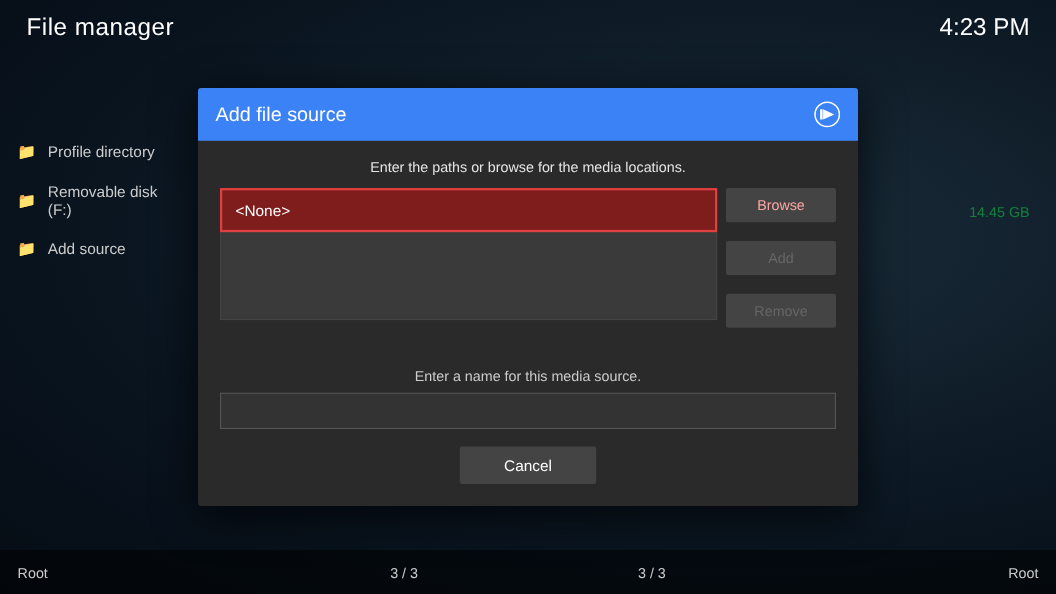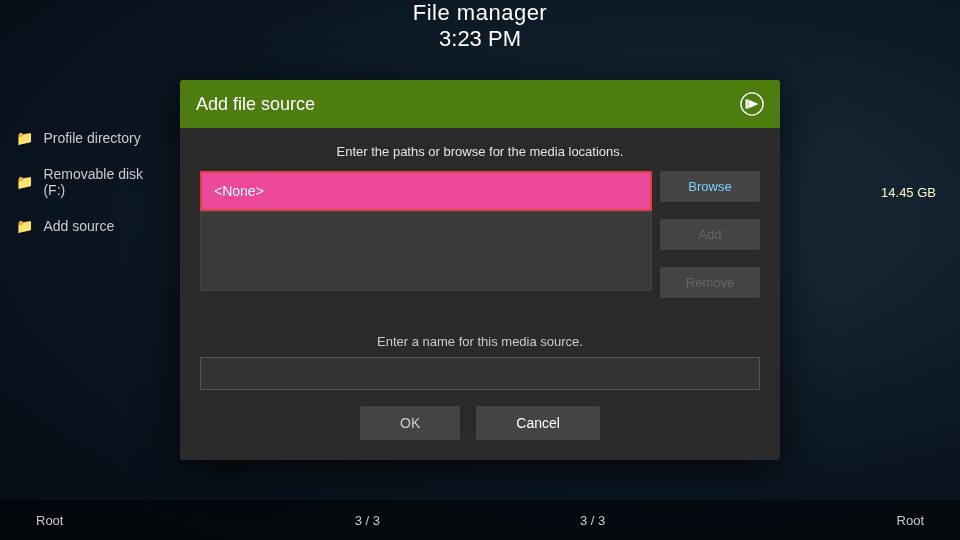--- a/index.html
+++ b/index.html
@@ -26,21 +26,20 @@
     
     .top-bar {
       position: absolute;
       top: 0; left: 0; right: 0;
       height: 50px;
       display: flex;
       align-items: center;
       justify-content: space-between;
       padding: 0 24px;
       z-index: 10;
-      flex-direction: column;
     }
 
     .top-bar-title {
       font-size: 22px;
       font-weight: 300;
       color: #fff;
       letter-spacing: 0.5px;
     }
 
     .top-bar-time {
@@ -77,38 +76,38 @@
 
     
     .status-bar {
       position: absolute;
       bottom: 0; left: 0; right: 0;
       height: 40px;
       background: rgba(0,0,0,0.5);
       display: flex;
       align-items: center;
       justify-content: space-between;
-      padding: 0 36px;
+      padding: 0 16px;
       z-index: 10;
       font-size: 13px;
       color: #ccc;
       gap: 22px;
     }
 
     .status-bar-center {
       display: flex;
       gap: 200px;
     }
 
     
     .disk-info {
       position: absolute;
       right: 24px;
       top: 185px;
-      color: #fef9c3;
+      color: #15803d;
       font-size: 13px;
       z-index: 10;
     }
 
     
     .dialog-overlay {
       position: absolute;
       inset: 0;
       z-index: 20;
       display: flex;
@@ -118,21 +117,21 @@
 
     .dialog {
       background: #2a2a2a;
       border-radius: 3px;
       width: 600px;
       overflow: hidden;
       box-shadow: 0 8px 40px rgba(0,0,0,0.8);
     }
 
     .dialog-header {
-      background: #4d7c0f;
+      background: #3b82f6;
       padding: 12px 16px;
       display: flex;
       align-items: center;
       justify-content: space-between;
     }
 
     .dialog-header-title {
       font-size: 18px;
       font-weight: 400;
       color: #fff;
@@ -168,21 +167,21 @@
     }
 
     .source-input-area {
       flex: 1;
       display: flex;
       flex-direction: column;
       gap: 0;
     }
 
     .source-item {
-      background: #ec4899;
+      background: #7f1d1d;
       color: #fff;
       font-size: 14px;
       padding: 10px 12px;
       cursor: pointer;
       border: 2px solid #e04040;
       position: relative;
     }
 
     .source-item-none {
       display: flex;
@@ -197,21 +196,21 @@
 
     .action-buttons {
       display: flex;
       flex-direction: column;
       gap: 6px;
       min-width: 100px;
     }
 
     .action-btn {
       background: #444;
-      color: #7dd3fc;
+      color: #fca5a5;
       border: none;
       padding: 8px 16px;
       font-size: 13px;
       cursor: pointer;
       text-align: center;
       border-radius: 2px;
     }
 
     .action-btn.disabled {
       color: #666;
@@ -262,21 +261,21 @@
     .footer-btn.cancel {
       color: #fff;
       font-weight: 500;
     }
   </style>
 </head>
 <body>
 
 <div class="top-bar">
   <span class="top-bar-title">File manager</span>
-  <span class="top-bar-time">3:23 PM</span>
+  <span class="top-bar-time">4:23 PM</span>
 </div>
 
 <div class="sidebar">
   <div class="sidebar-item">
     <span class="folder-icon">📁</span>
     <span>Profile directory</span>
   </div>
   <div class="sidebar-item">
     <span class="folder-icon">📁</span>
     <span>Removable disk (F:)</span>
@@ -320,21 +319,20 @@
           <button class="action-btn disabled">Remove</button>
         </div>
       </div>
 
       <div class="name-section">
         <div class="name-description">Enter a name for this media source.</div>
         <input class="name-input" type="text" placeholder="" style="">
       </div>
 
       <div class="dialog-footer">
-        <button class="footer-btn">OK</button>
         <button class="footer-btn cancel">Cancel</button>
       </div>
     </div>
   </div>
 </div>
 
 <div class="status-bar">
   <span>Root</span>
   <div class="status-bar-center">
     <span>3 / 3</span>

